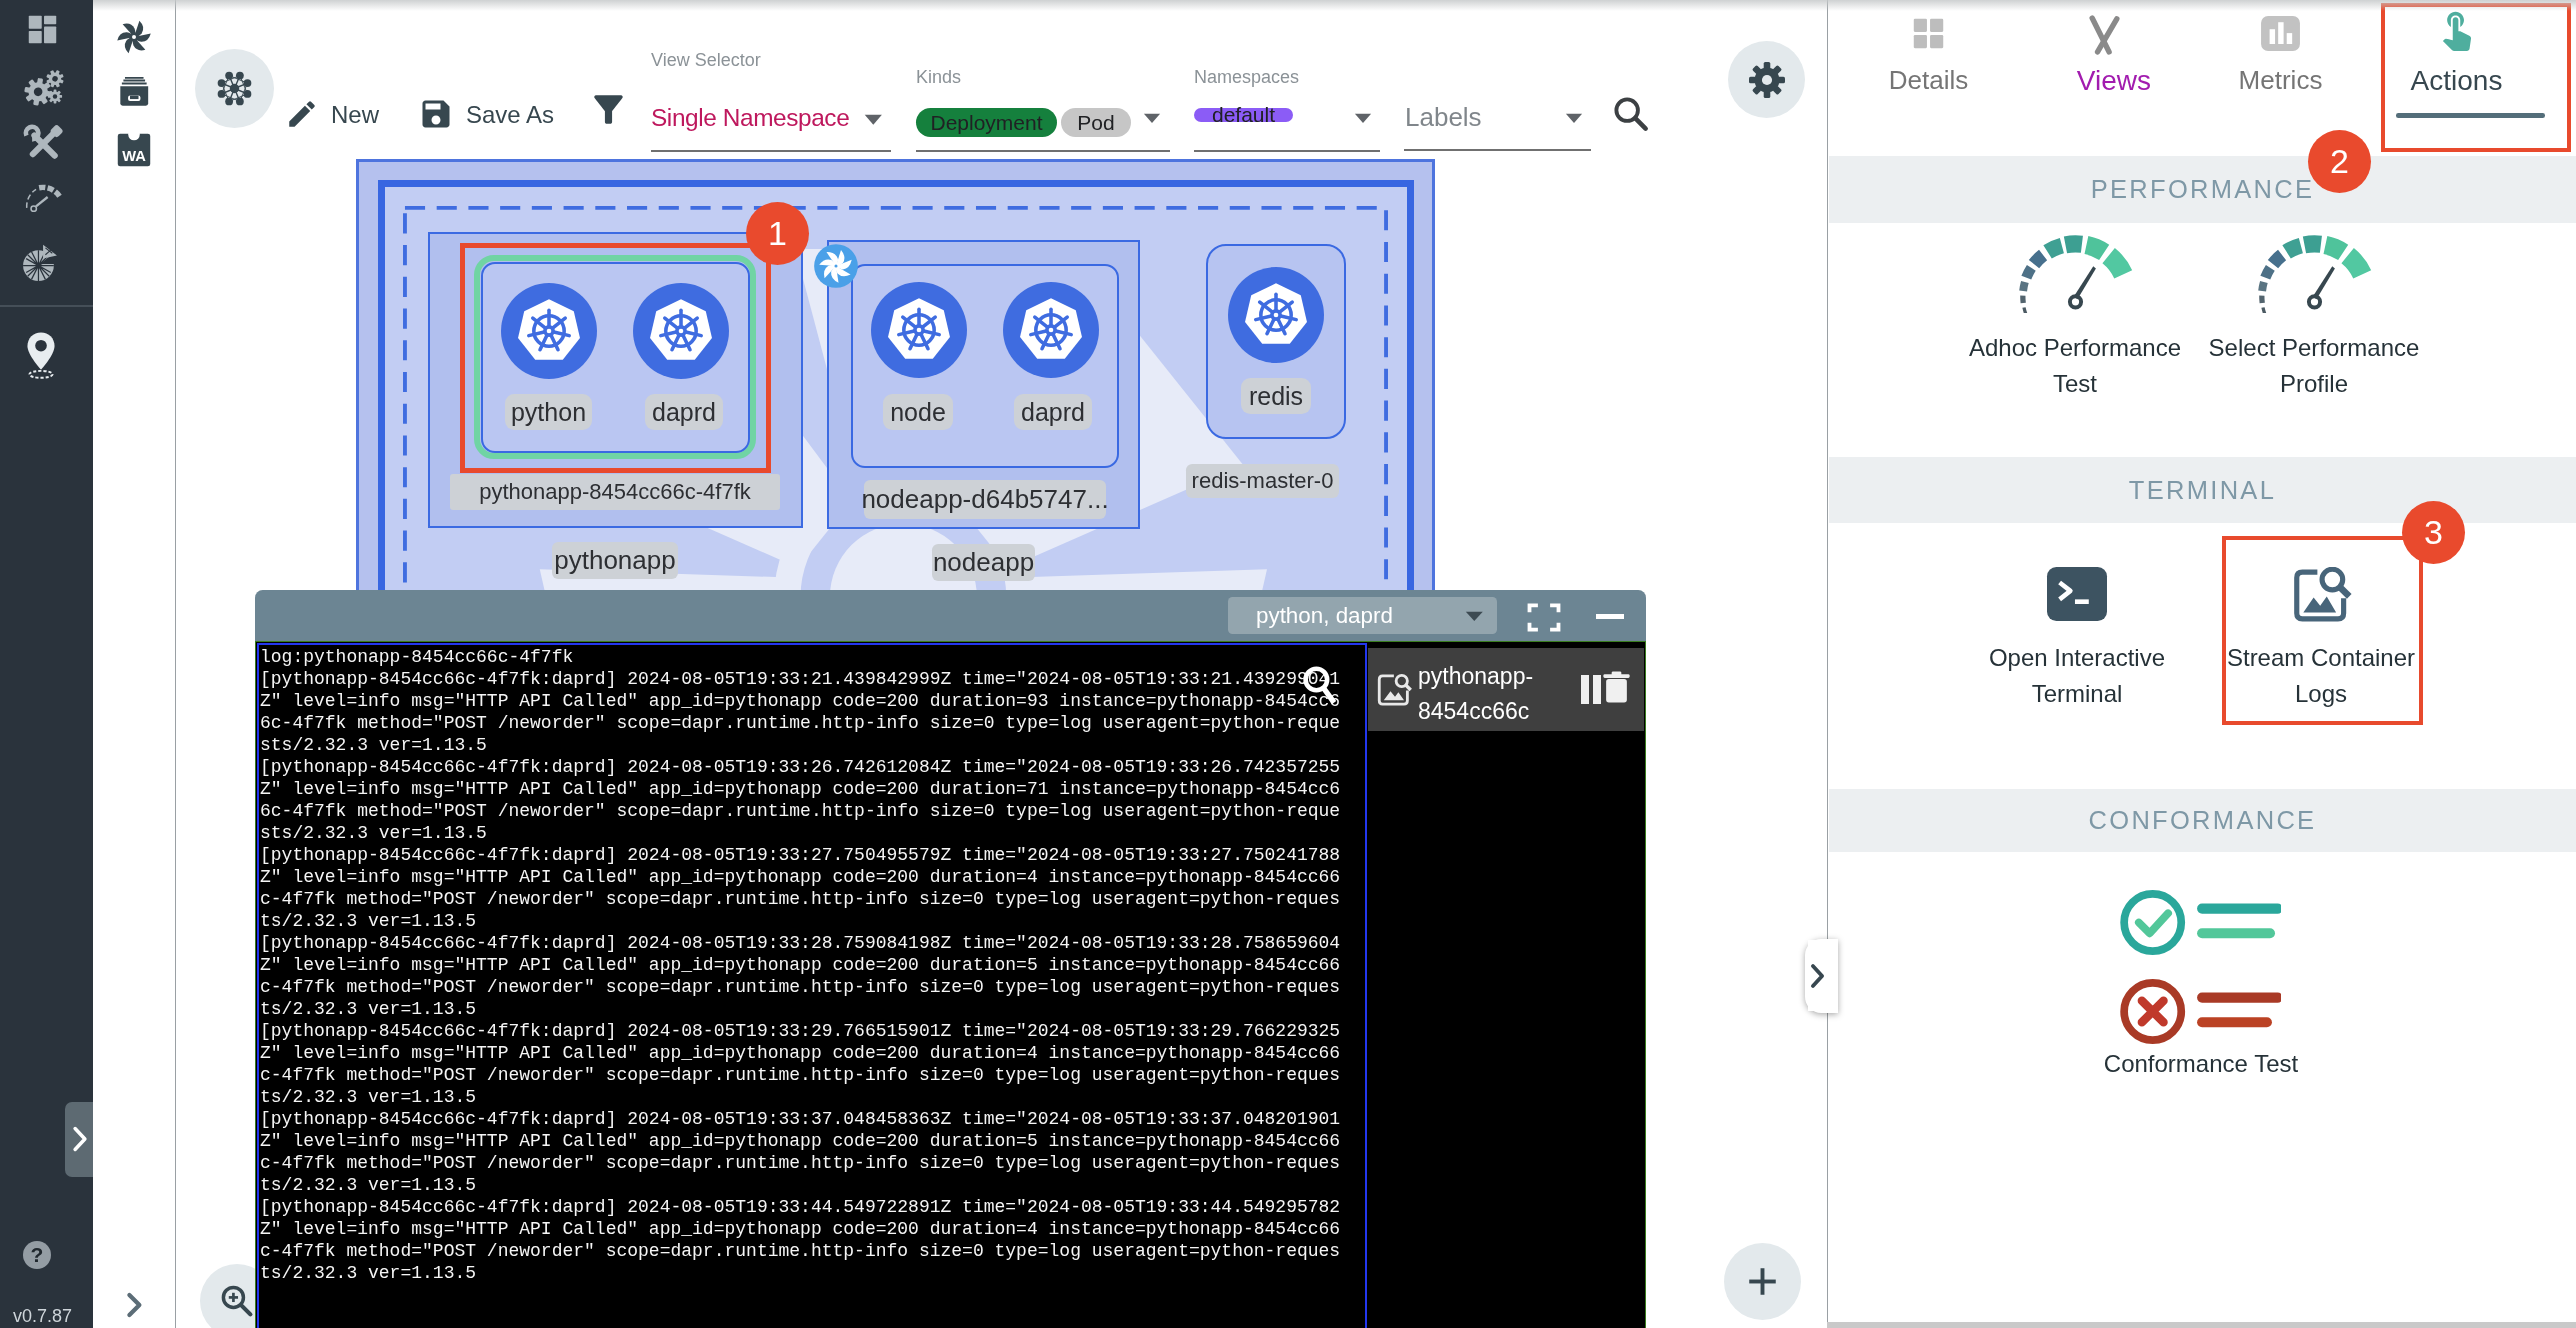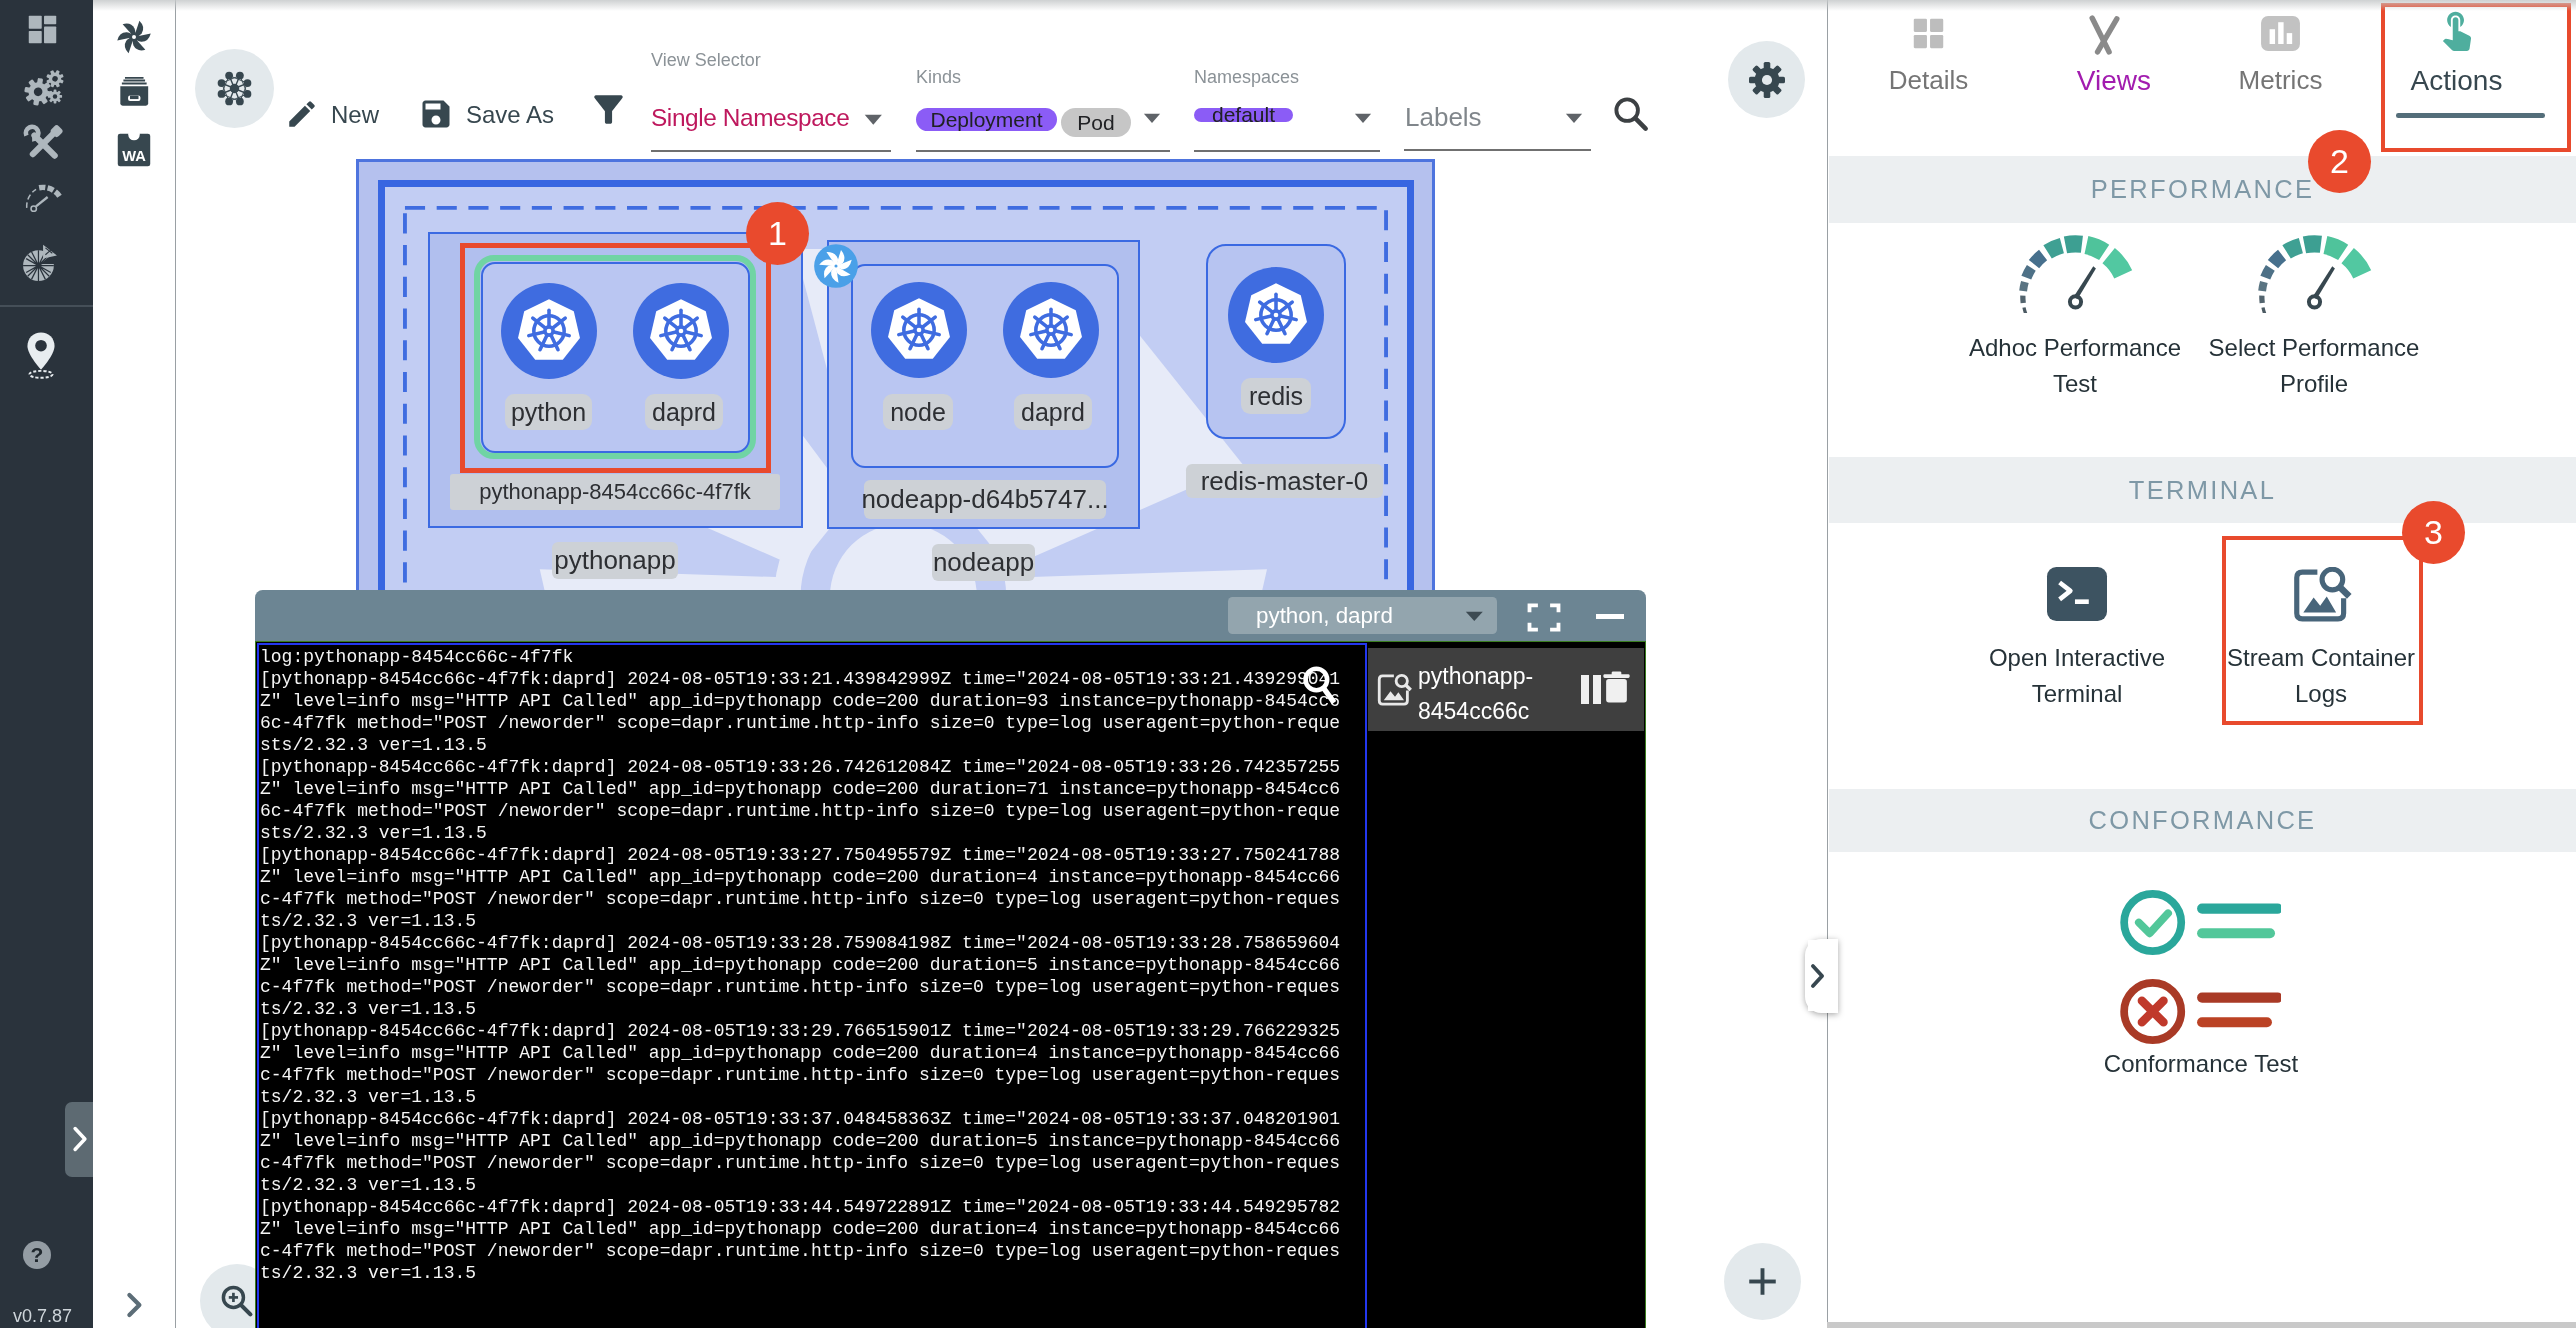--- a/index.html
+++ b/index.html
@@ -179,21 +179,21 @@
 <svg class="abs" style="left:587px;top:87px" width="43" height="45" viewBox="0 0 24 24" fill="#37474f">
     <path d="M4.25 5.61C6.27 8.2 10 13 10 13v6c0 .55.45 1 1 1h2c.55 0 1-.45 1-1v-6s3.72-4.8 5.74-7.39c.51-.66.04-1.61-.79-1.61H5.04c-.83 0-1.3.95-.79 1.61z"></path>
   </svg>
 <div class="abs" style="left:651px;top:50px;font-size:18px;color:#8b9297">View Selector</div>
 <div class="abs" style="left:651px;top:104px;font-size:24.4px;color:#be185d;letter-spacing:-0.4px">Single Namespace</div>
 <svg class="abs" style="left:864px;top:114px" width="18.6" height="11.6" viewBox="0 0 26 16">
     <path d="M1 1 L25 1 L13 15 Z" fill="#5f6368"></path>
   </svg>
 <div class="abs" style="left:651px;top:150px;width:240px;height:1.5px;background:#707070"></div>
 <div class="abs" style="left:916px;top:67px;font-size:18px;color:#8b9297">Kinds</div>
-<div class="abs" style="left:916px;top:108px;width:141px;height:23px;background:#8b5cf6;border-radius:14.7px;display:flex;align-items:center;justify-content:center;font-size:21px;color:#202124">Deployment</div>
+<div class="abs" style="left:916px;top:108px;width:141px;height:29px;background:#15803d;border-radius:14.7px;display:flex;align-items:center;justify-content:center;font-size:21px;color:#202124">Deployment</div>
 <div class="abs" style="left:1061px;top:108px;width:70px;height:29px;background:#c6c6c6;border-radius:14.7px;display:flex;align-items:center;justify-content:center;font-size:21px;color:#202124">Pod</div>
 <svg class="abs" style="left:1143px;top:113px" width="18" height="10.8" viewBox="0 0 23 14">
     <path d="M1 1 L22 1 L11.5 13 Z" fill="#5f6368"></path>
   </svg>
 <div class="abs" style="left:916px;top:150px;width:254px;height:1.5px;background:#707070"></div>
 <div class="abs" style="left:1194px;top:67px;font-size:18px;color:#8b9297">Namespaces</div>
 <div class="abs" style="left:1194px;top:108px;width:99px;height:14px;background:#8b5cf6;border-radius:14.7px;display:flex;align-items:center;justify-content:center;font-size:21px;color:#202124">default</div>
 <svg class="abs" style="left:1354px;top:113px" width="18" height="10.8" viewBox="0 0 23 14">
     <path d="M1 1 L22 1 L11.5 13 Z" fill="#5f6368"></path>
   </svg>
@@ -283,21 +283,21 @@
 <svg class="abs" style="left:1228px;top:267px" width="96" height="96" viewBox="-31 -31 62 62">
     <use href="#k8s"></use>
   </svg>
 <div class="chip" style="left:505px;top:394px;width:87px;height:36px;font-size:25px">python</div>
 <div class="chip" style="left:645px;top:394px;width:78px;height:36px;font-size:25px">daprd</div>
 <div class="chip" style="left:883px;top:394px;width:70px;height:36px;font-size:25px">node</div>
 <div class="chip" style="left:1014px;top:394px;width:78px;height:36px;font-size:25px">daprd</div>
 <div class="chip" style="left:1241px;top:378px;width:70px;height:36px;font-size:25px">redis</div>
 <div class="chip" style="left:450px;top:474px;width:330px;height:36px;font-size:22px;border-radius:3px">pythonapp-8454cc66c-4f7fk</div>
 <div class="chip" style="left:864px;top:480px;width:242px;height:39px;font-size:26px;border-radius:6.2px">nodeapp-d64b5747...</div>
-<div class="chip" style="left:1186px;top:464px;width:197px;height:34px;font-size:26px;border-radius:6.2px">redis-master-0</div>
+<div class="chip" style="left:1186px;top:464px;width:153px;height:34px;font-size:22px;border-radius:6.2px">redis-master-0</div>
 <div class="chip" style="left:552px;top:542px;width:126px;height:37px;font-size:26px;border-radius:6.2px">pythonapp</div>
 <div class="chip" style="left:932px;top:544px;width:103px;height:37px;font-size:26px;border-radius:6.2px">nodeapp</div>
 <div class="badge" style="left:746px;top:202px;width:63px;height:63px">1</div>
 <svg class="abs" style="left:813px;top:243px" width="46" height="46" viewBox="-30 -30 60 60">
     <circle r="28.5" fill="#4aa0e8"></circle>
     <g fill="#fff">
       <path transform="rotate(0.0)" d="M0 0 L6.5 -21 Q14 -12 9 -4 Q5 0 0 0 Z"></path>
       <path transform="rotate(51.4)" d="M0 0 L6.5 -21 Q14 -12 9 -4 Q5 0 0 0 Z"></path>
       <path transform="rotate(102.8)" d="M0 0 L6.5 -21 Q14 -12 9 -4 Q5 0 0 0 Z"></path>
       <path transform="rotate(154.2)" d="M0 0 L6.5 -21 Q14 -12 9 -4 Q5 0 0 0 Z"></path>

